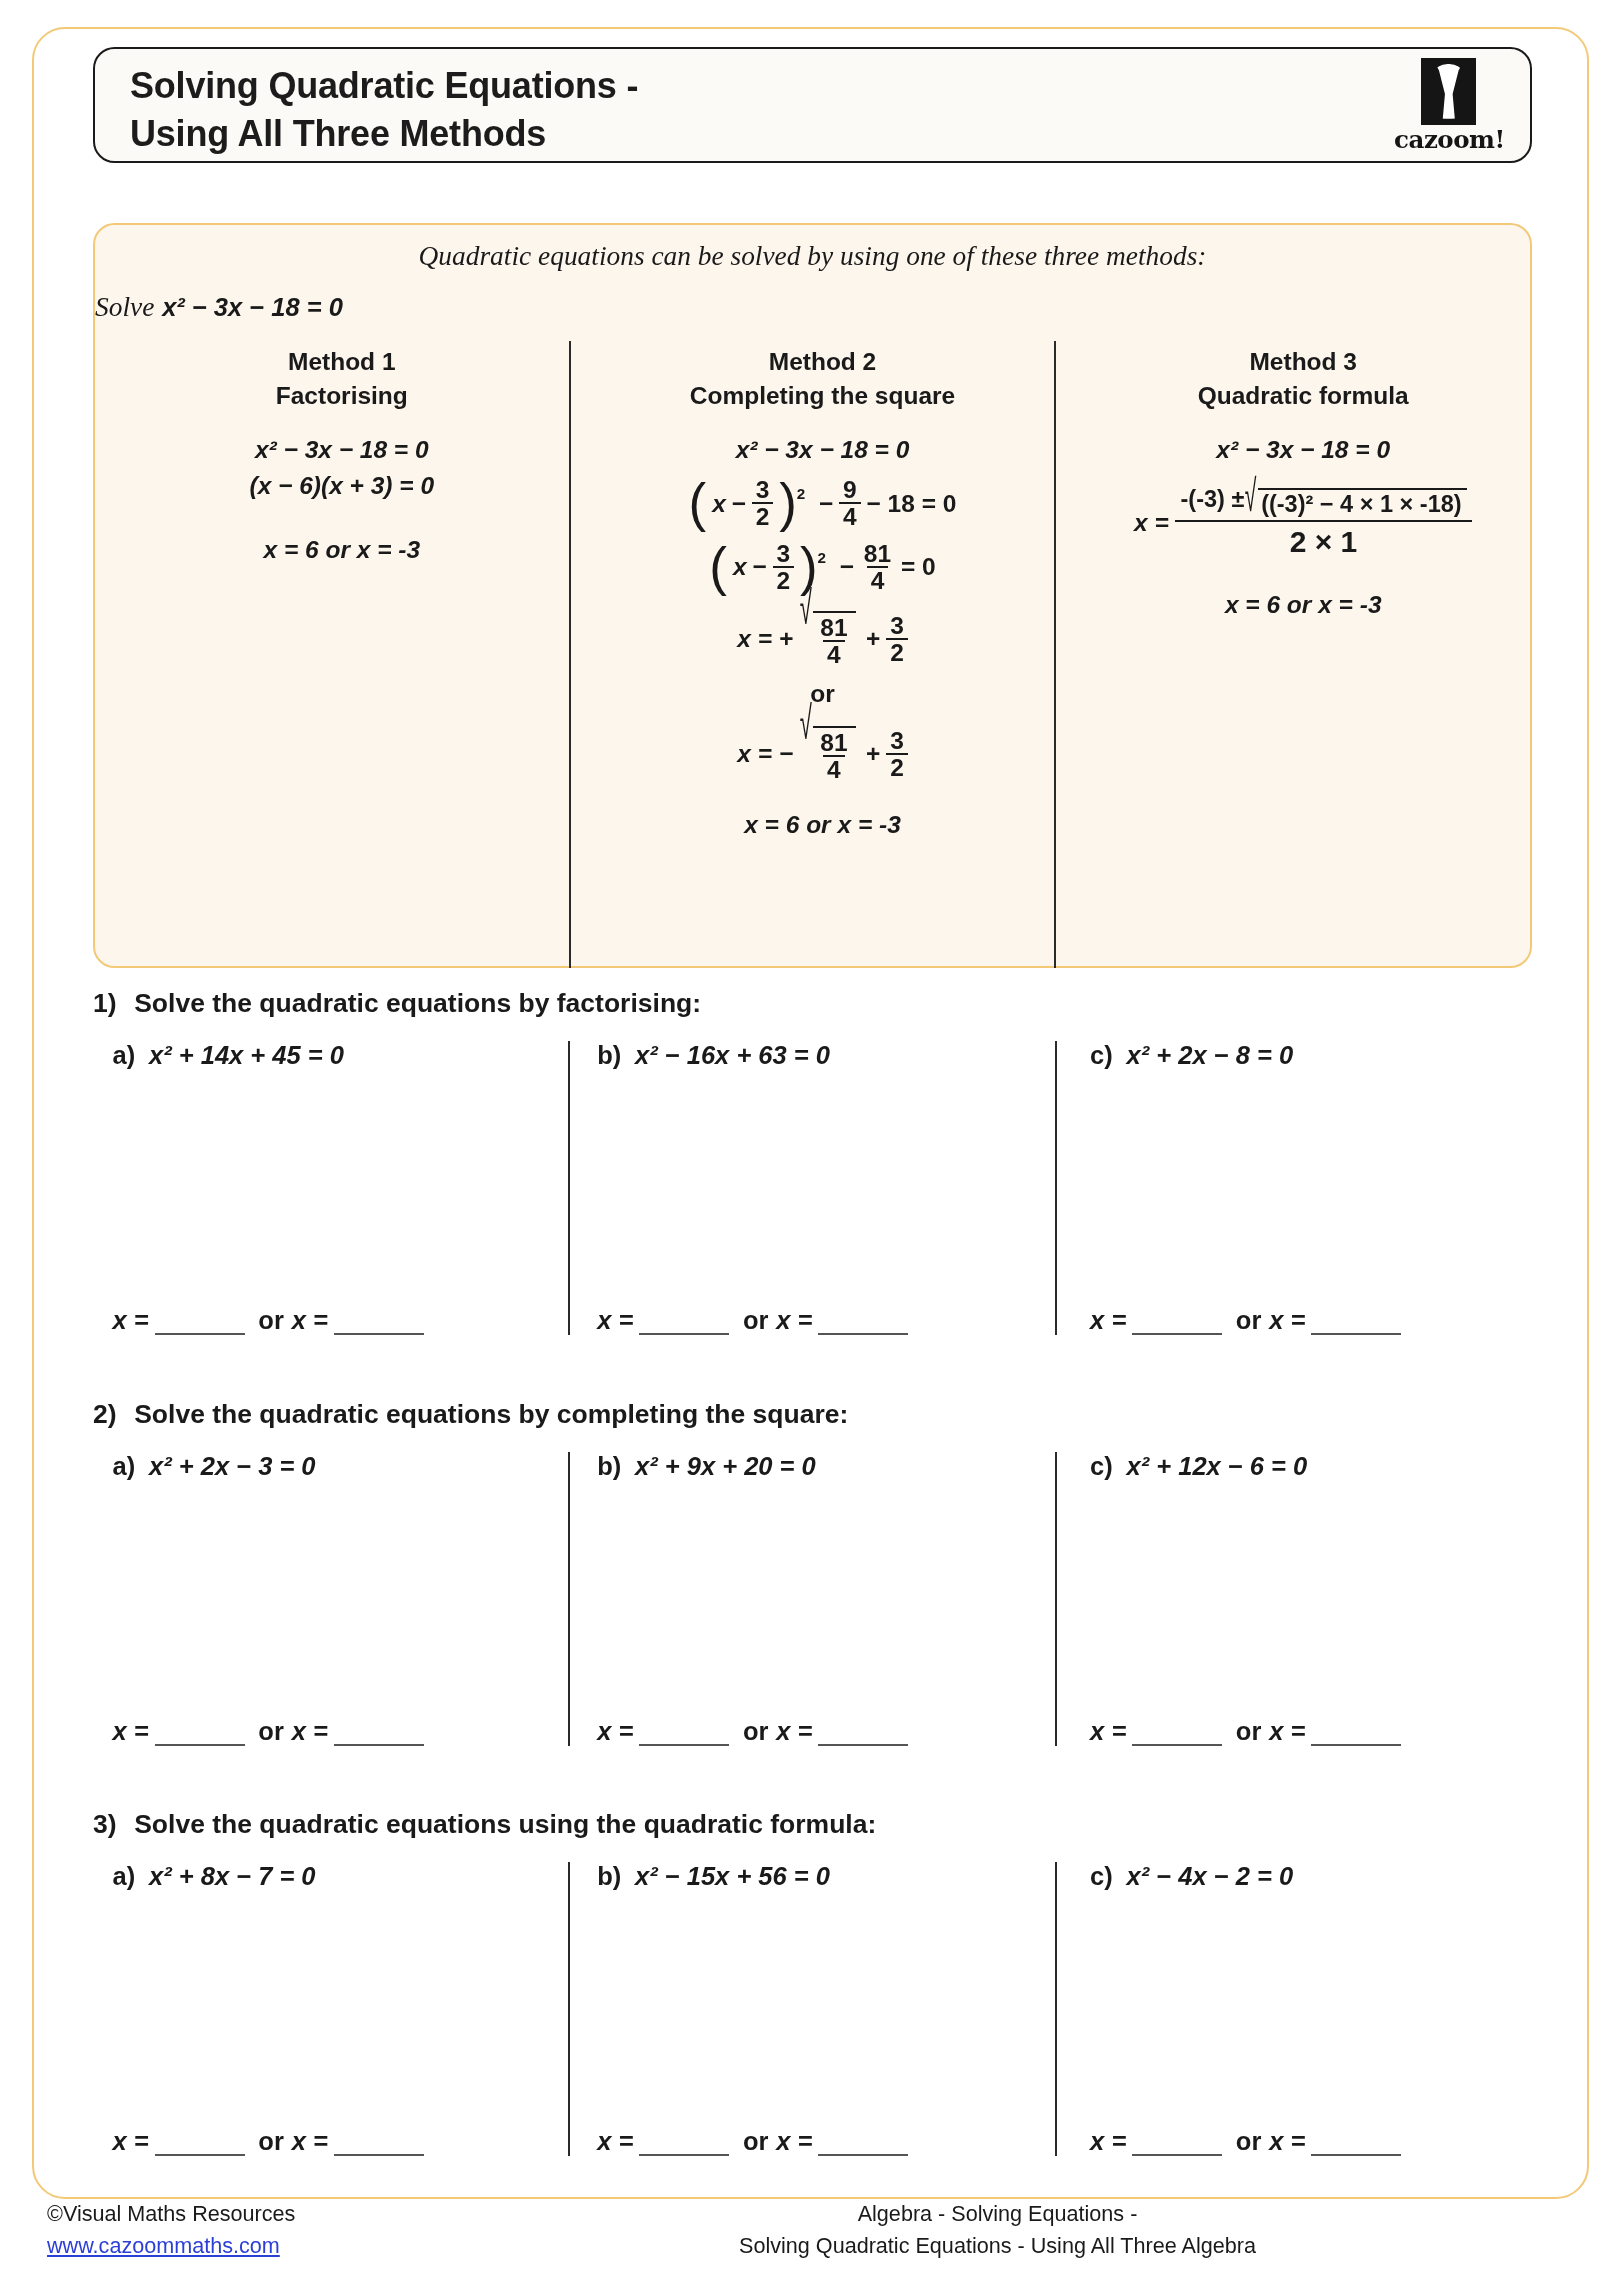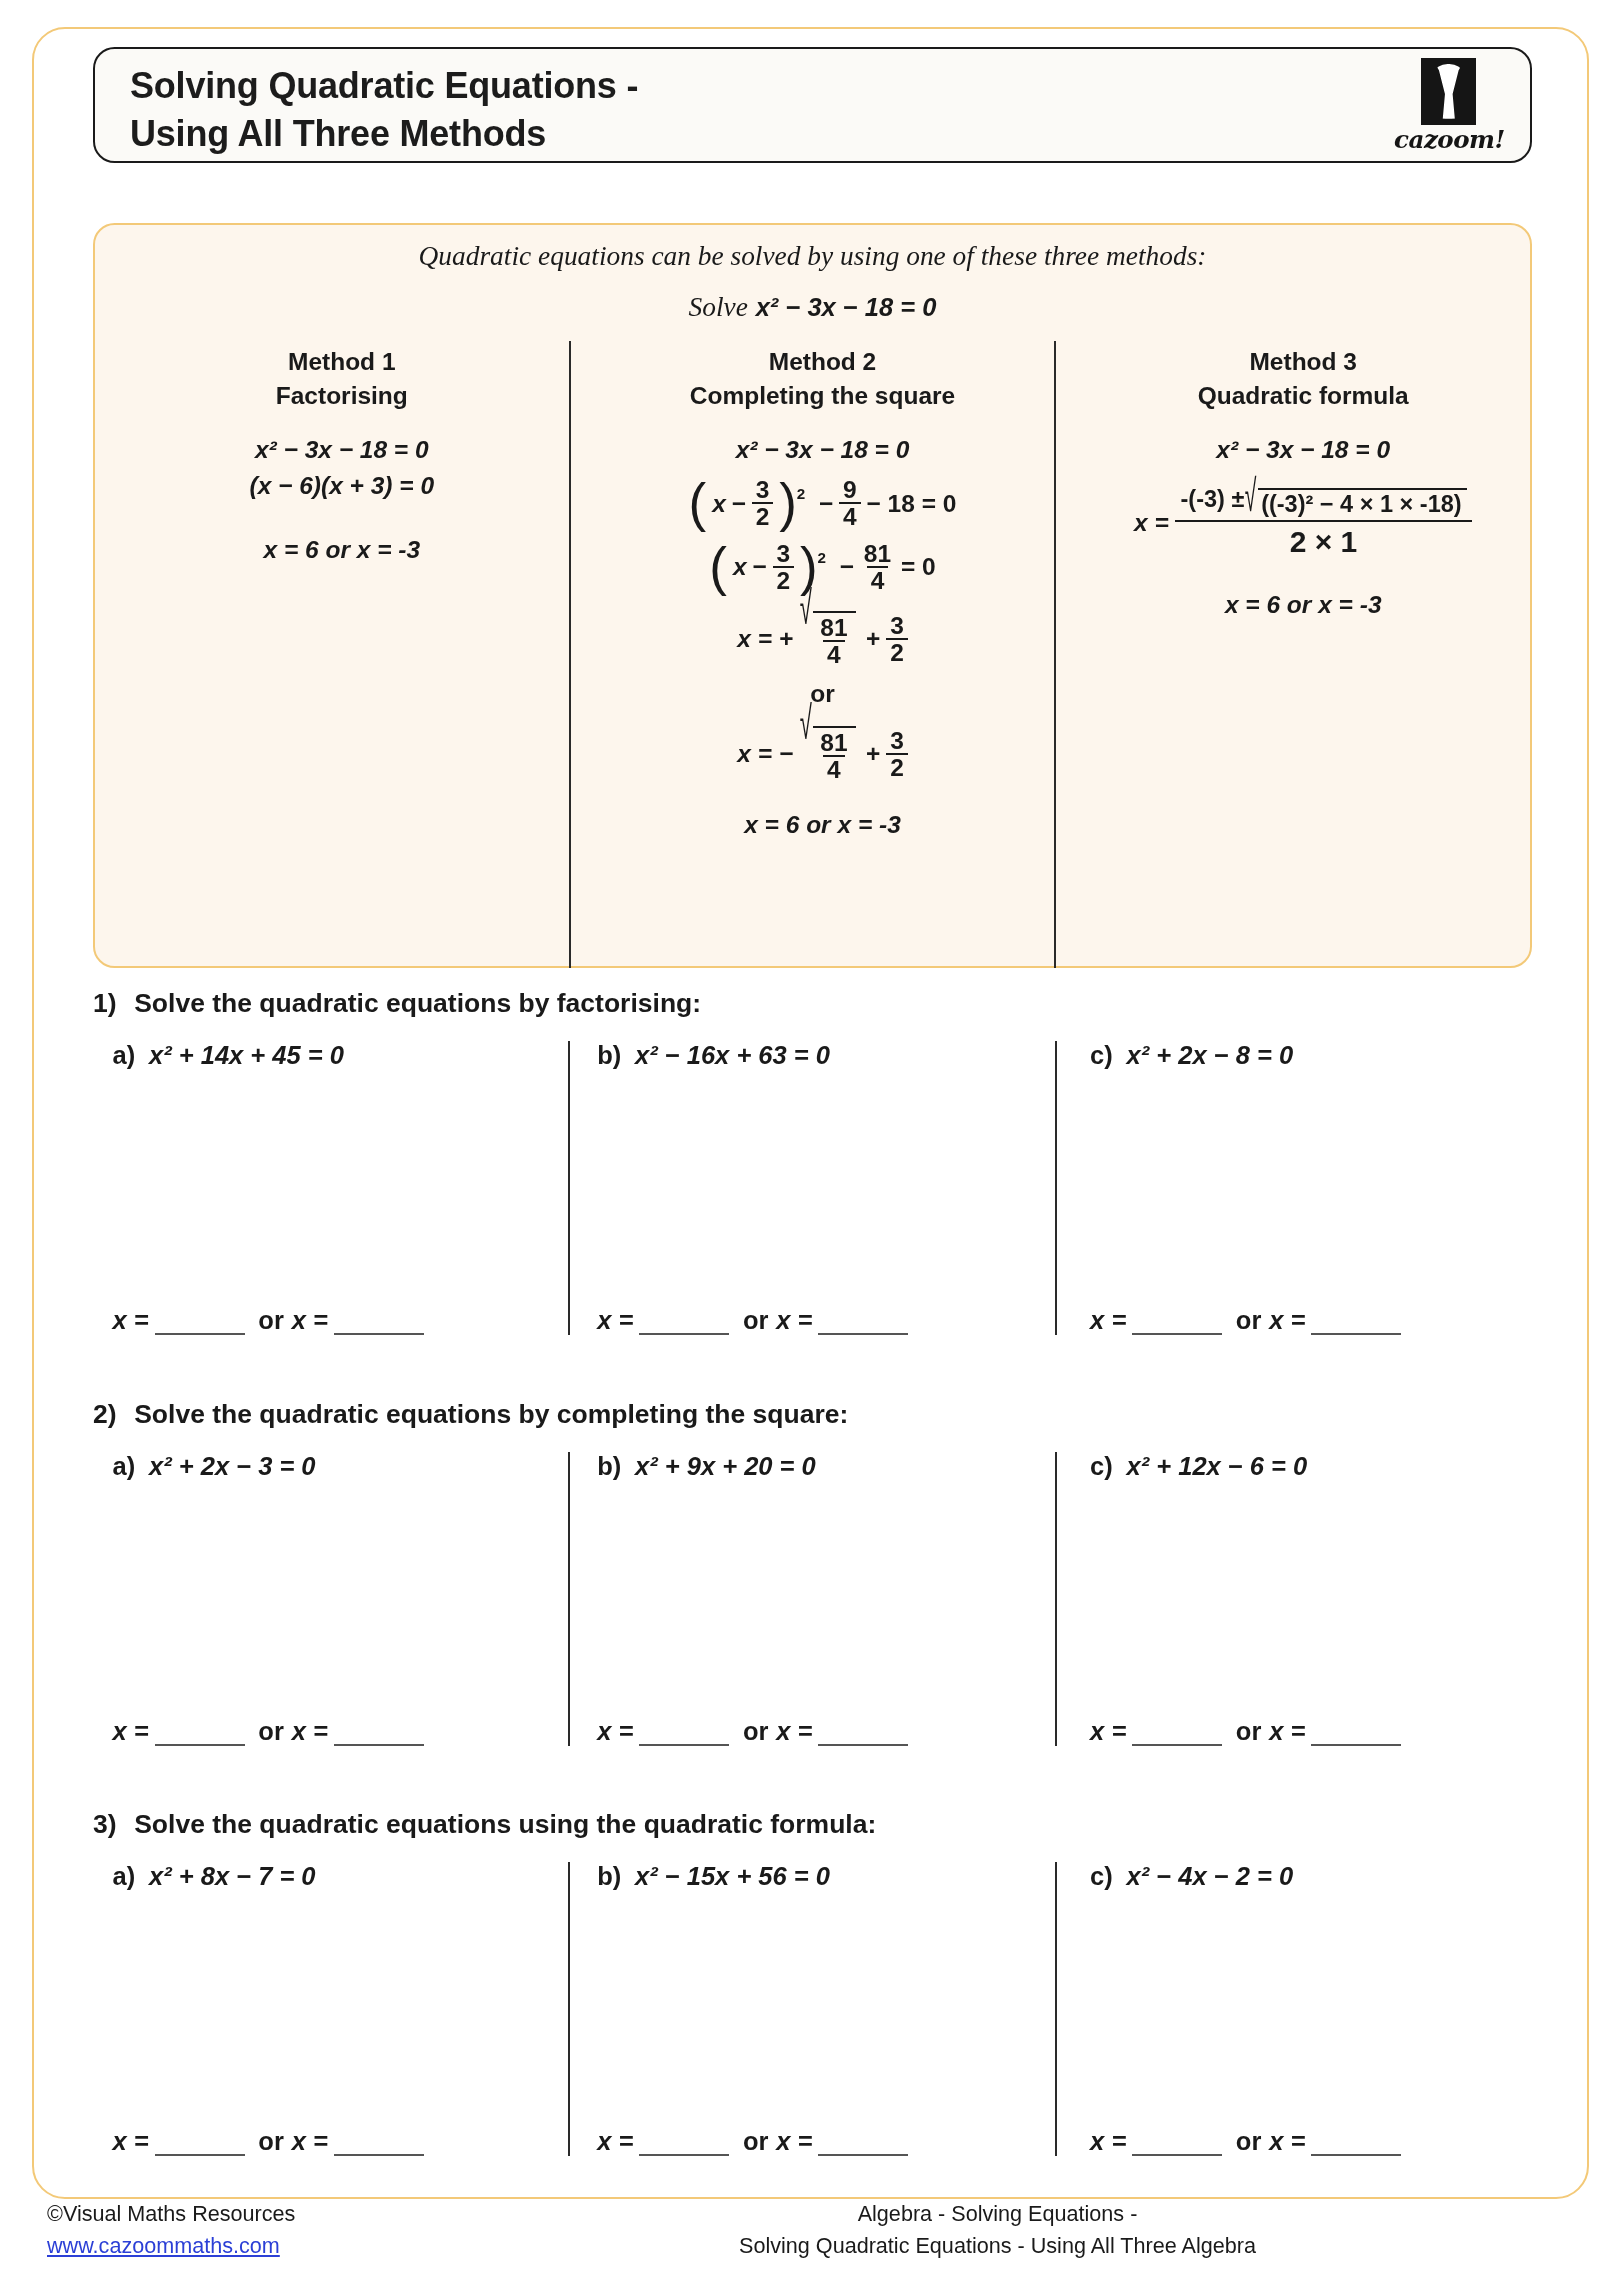--- a/index.html
+++ b/index.html
@@ -54,40 +54,39 @@
     border-radius:46% 46% 40% 40% / 16% 16% 10% 10%;
     clip-path:polygon(0% 0%, 100% 0%, 86% 12%, 64% 55%, 72% 100%, 28% 100%, 36% 55%, 14% 12%);
   }
   .logo-text{
     position:absolute; left:0; top:67px; width:118px;
     text-align:center;
     font-family:"DejaVu Serif", serif;
     font-weight:bold; font-size:24.5px;
     letter-spacing:-0.5px;
     color:#151515;
-    font-style:italic;
   }
 
   
   .example-box{
     position:absolute; left:93px; top:223px; width:1439px; height:745px;
     background:#fdf6ed;
     border:2.9px solid #f3c978;
     border-radius:21.6px;
     box-sizing:border-box;
   }
   .ex-intro{
     position:absolute; left:0; top:15.7px; width:100%;
     text-align:center;
     font-family:"Liberation Serif", serif;
     font-style:italic; font-size:27.4px; color:#1a1a1a;
   }
   .ex-solve{
     position:absolute; left:0; top:67px; width:100%;
-    text-align:center;
+    text-align:left;
     font-size:26.5px; color:#1a1a1a;
   }
   .ex-solve .lbl{
     font-family:"Liberation Serif", serif;
     font-style:italic; font-size:27.4px;
   }
   .ex-solve .eq{
     font-family:"Liberation Sans", sans-serif;
     font-weight:bold; font-size:25.5px;
     margin-left:7.8px;

